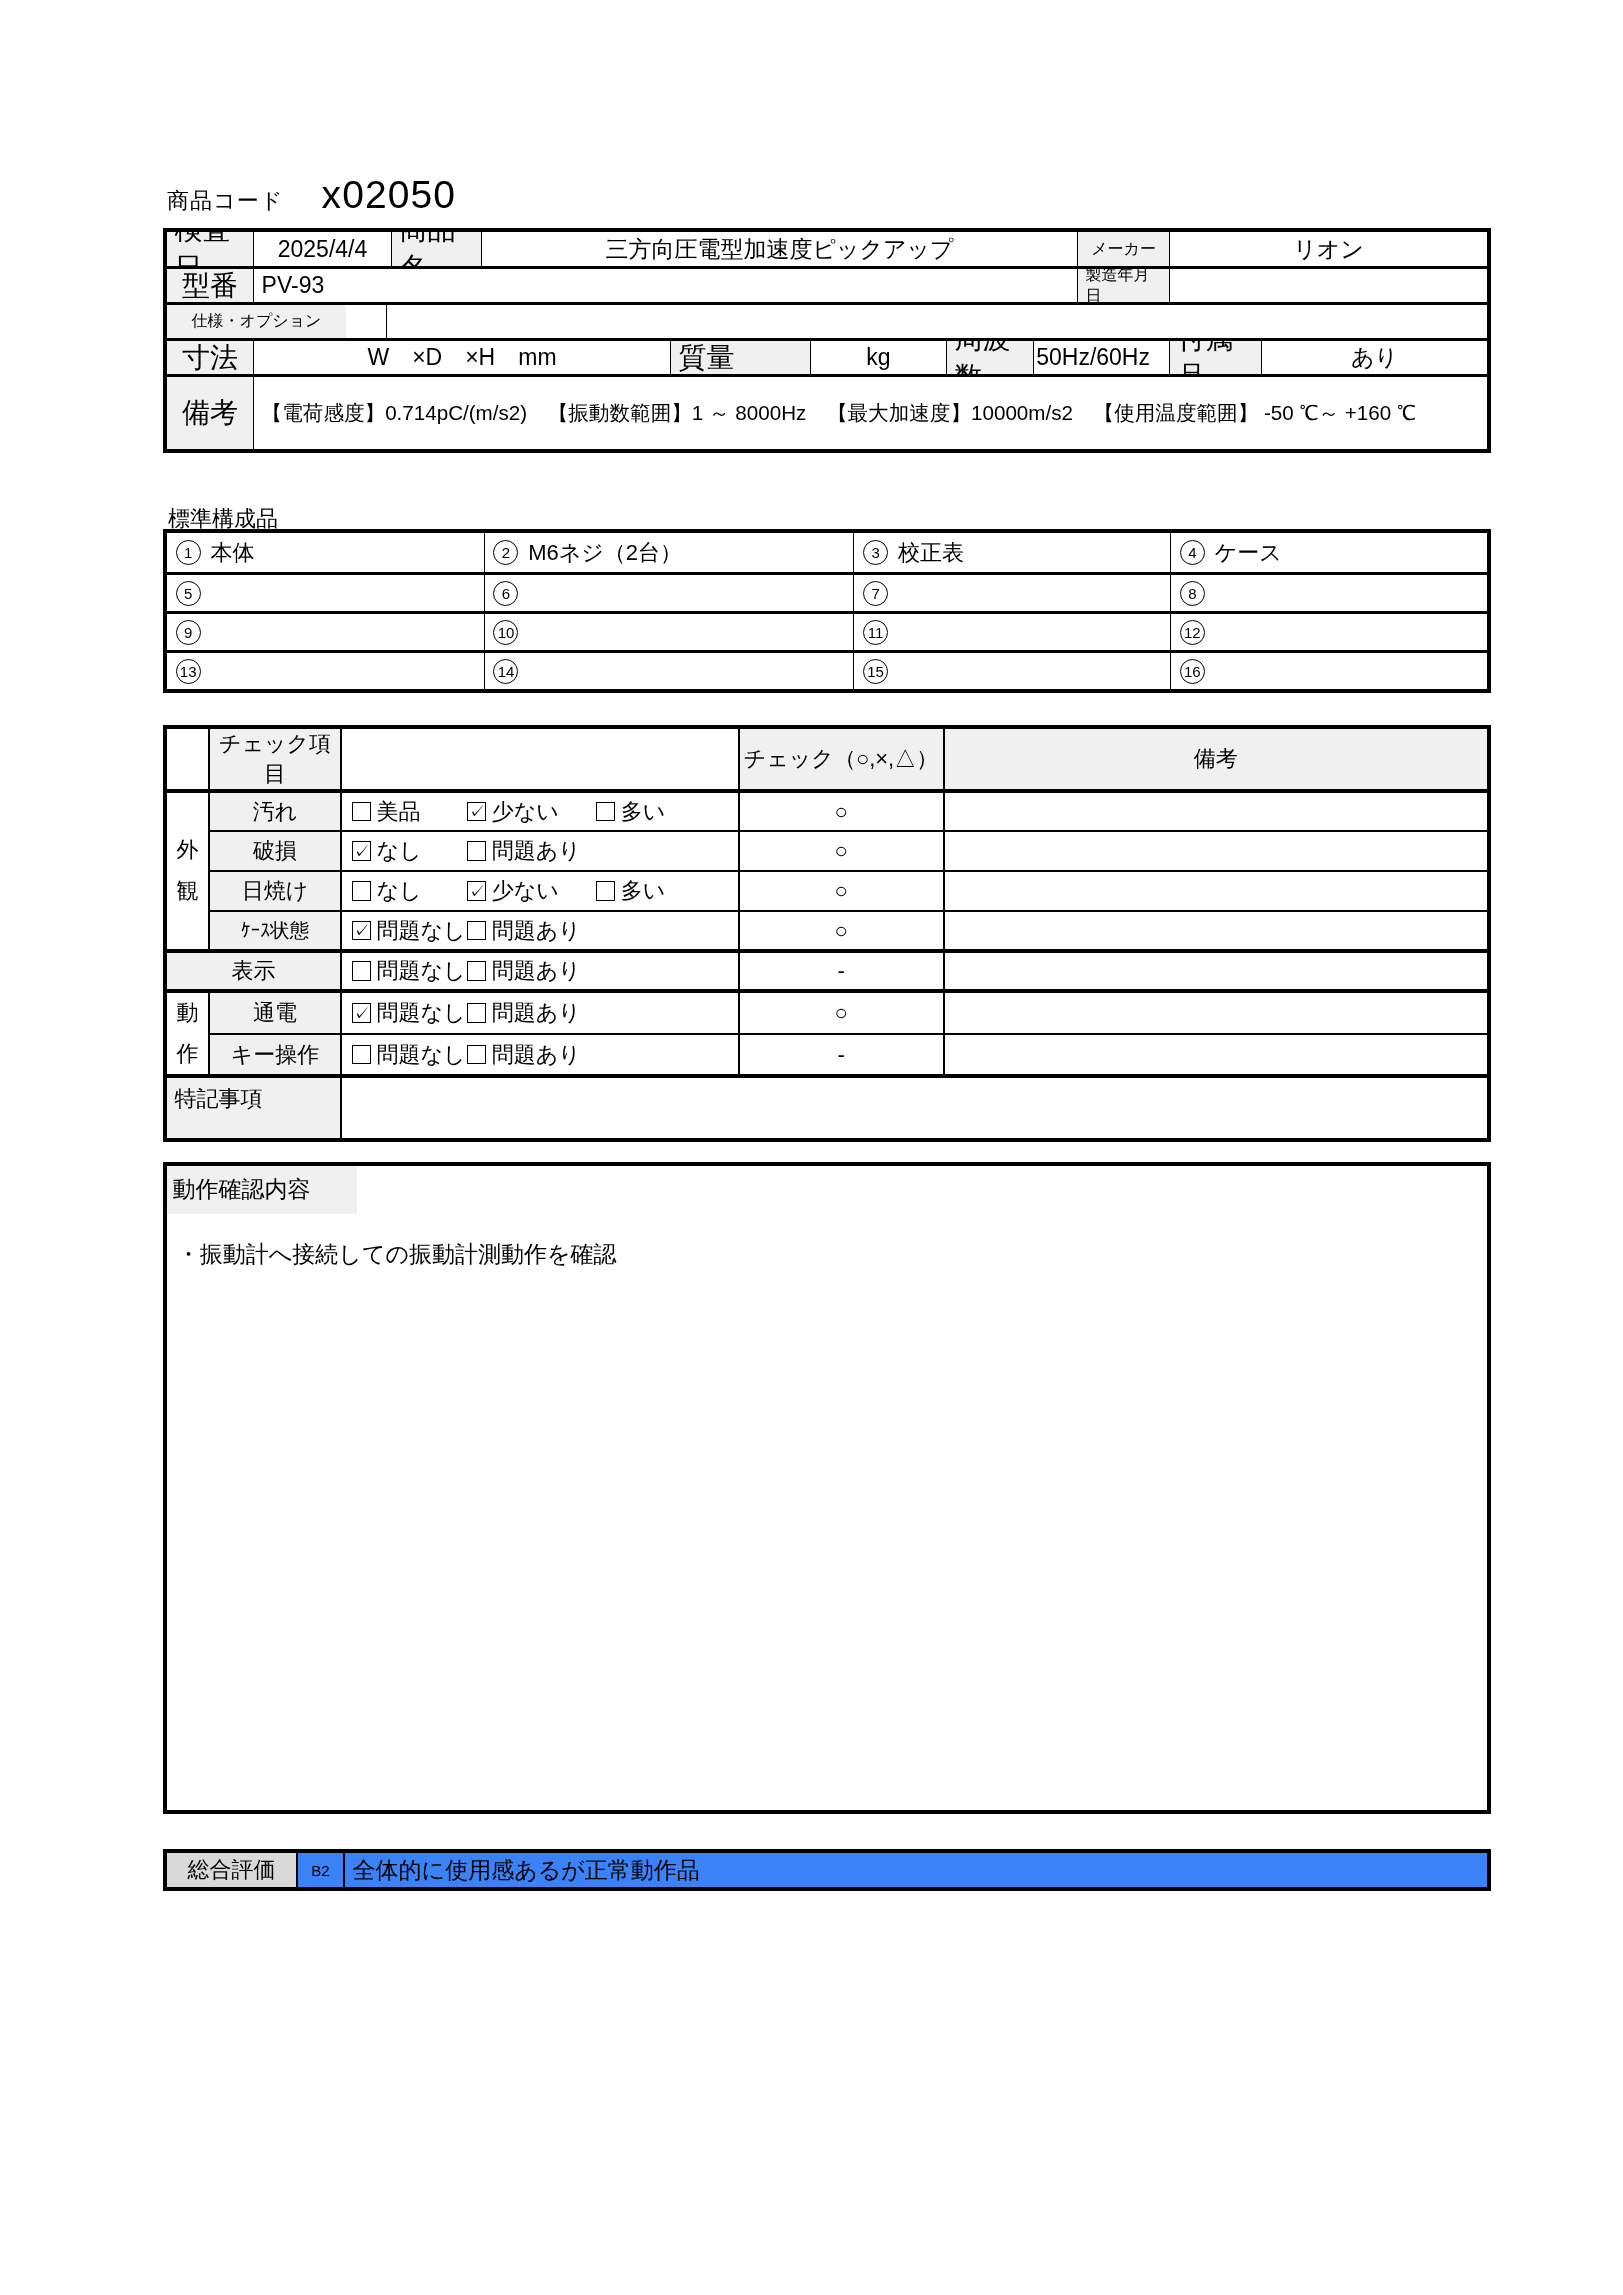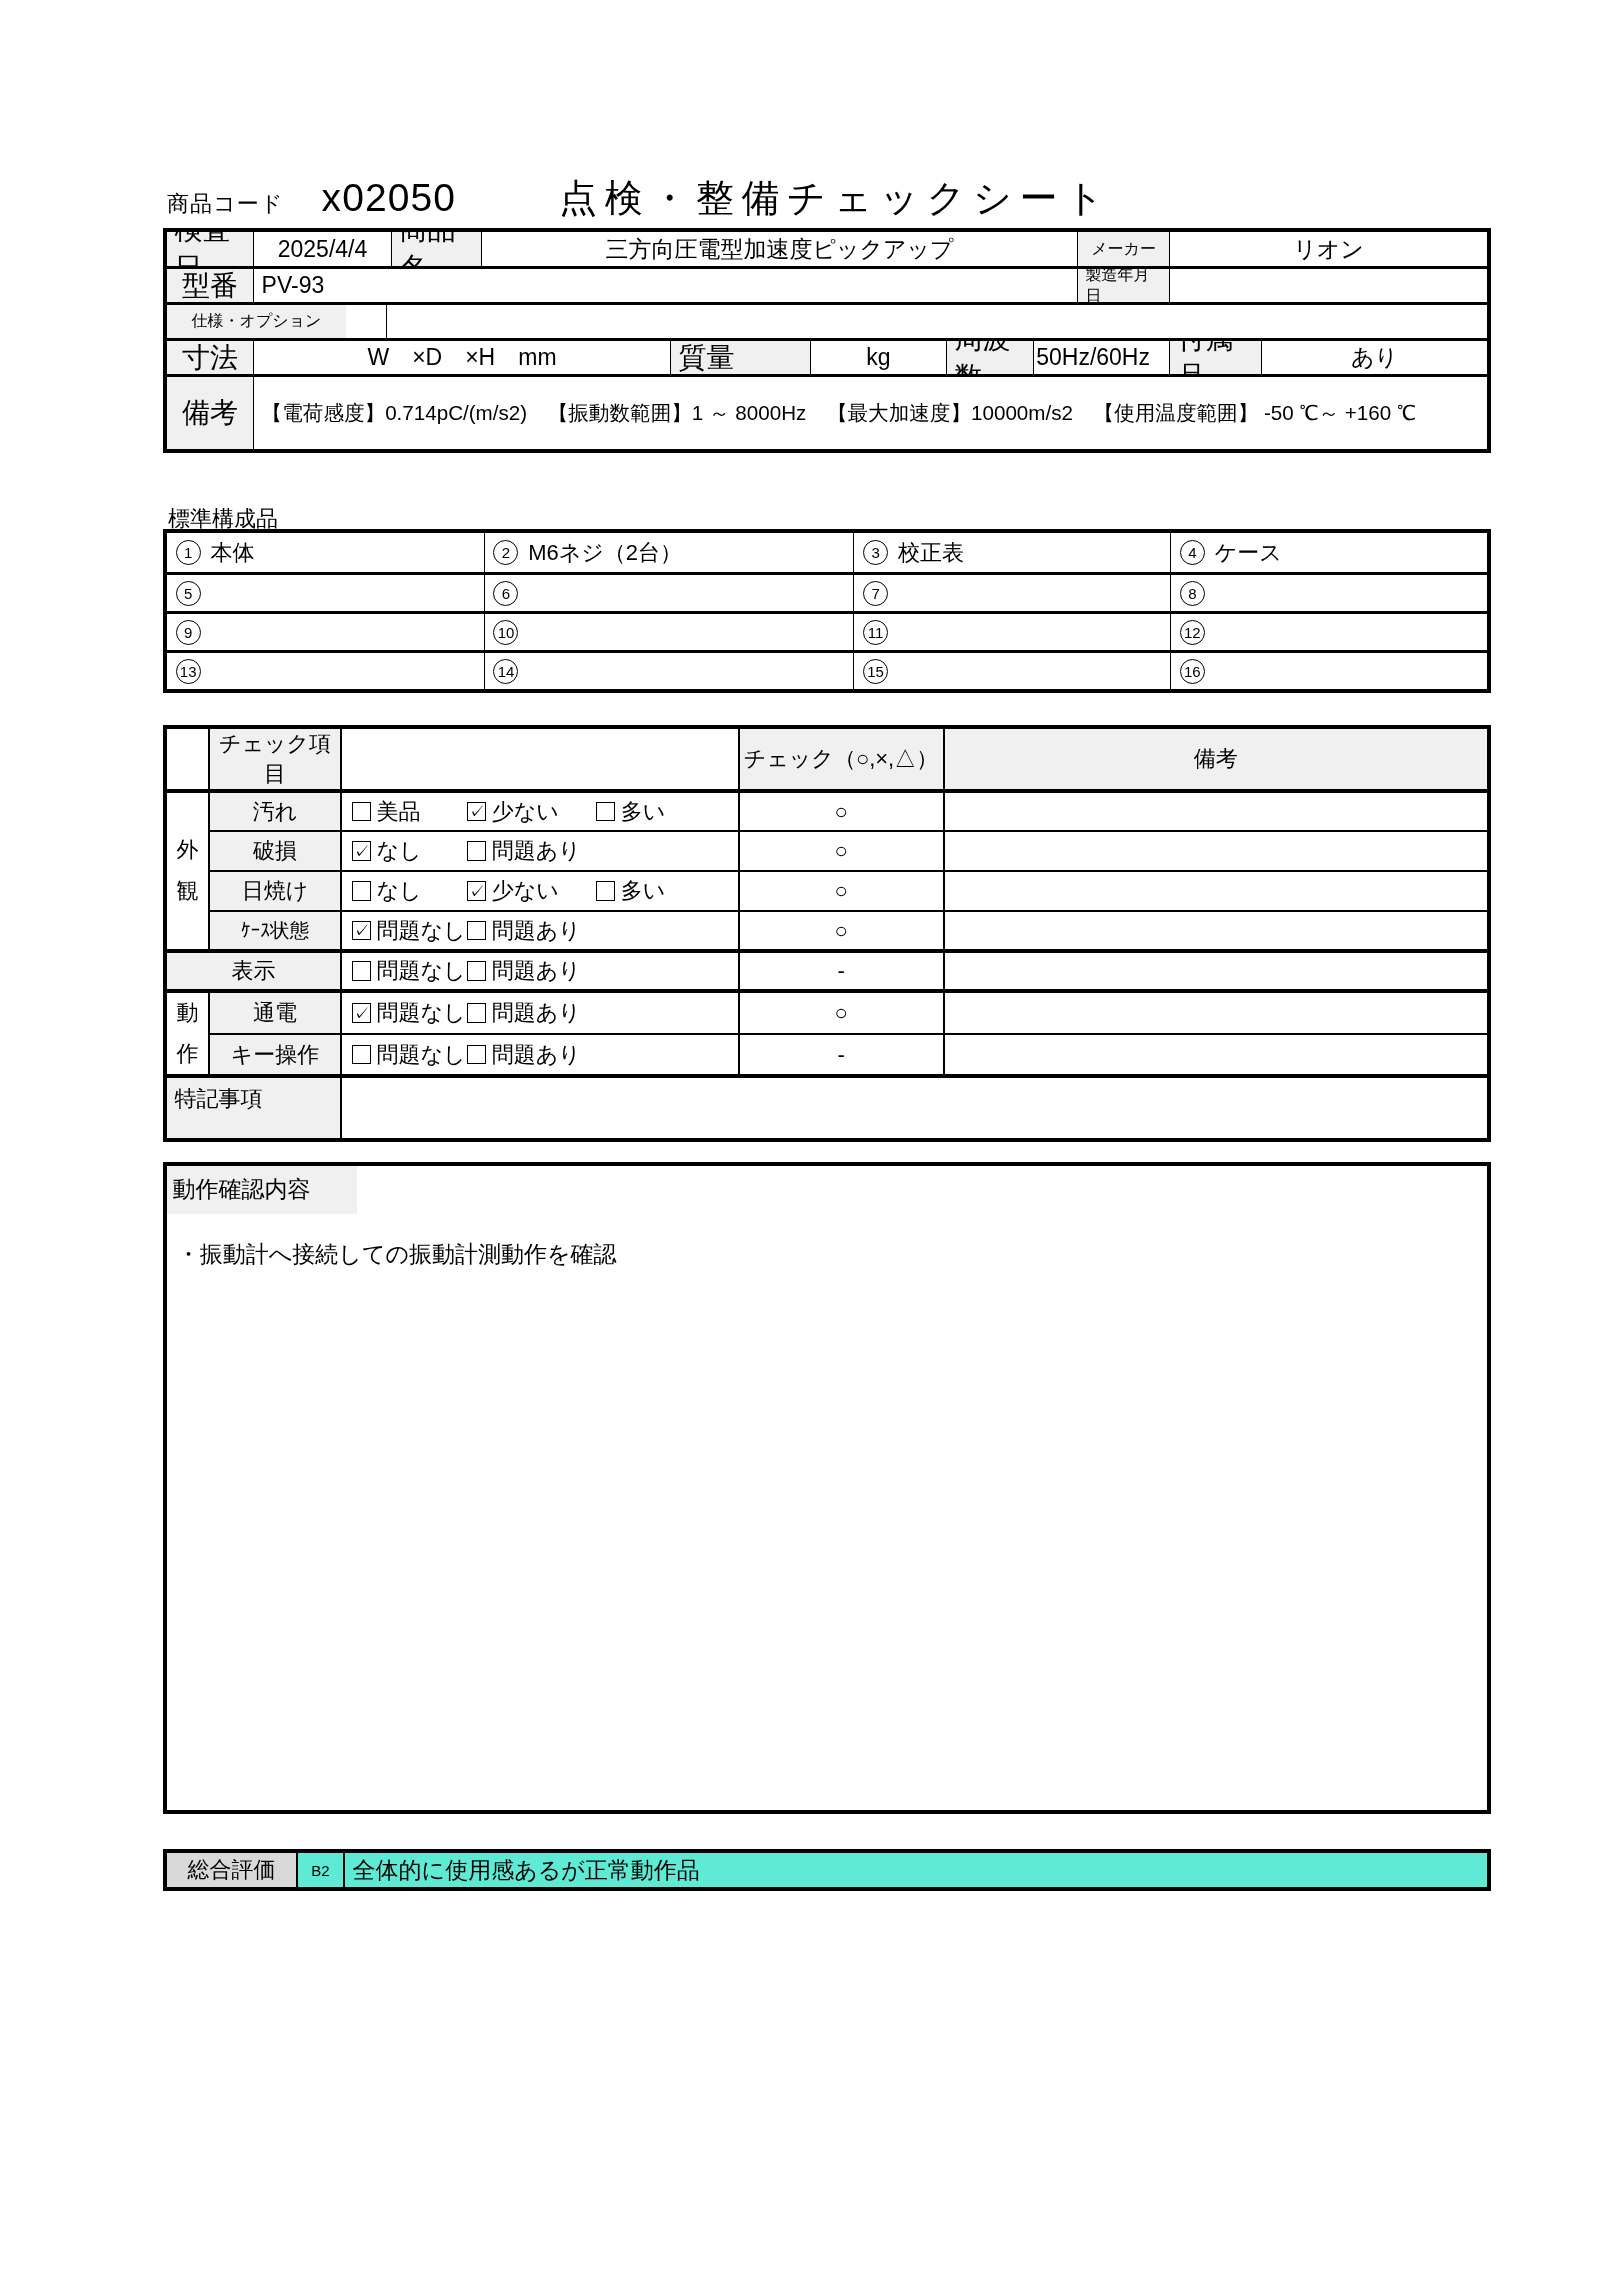--- a/index.html
+++ b/index.html
@@ -64,36 +64,35 @@
   td.notes-body { background: #fff; }
 
   
   .opbox { position: absolute; left: 163px; top: 1162px; width: 1328px; height: 652px;
            border: 4.3px solid #000; background: #fff; }
   .opbox .tag { display: inline-block; background: #f0f0f0; font-size: 23px; padding: 7.6px 11px 9.8px 5.4px; min-width: 190px; }
   .opbox .note-line { font-size: 23px; margin: 25px 0 0 9.8px; }
 
   
   .evtable { position: absolute; left: 163px; top: 1849px; width: 1328px; border: 4.3px solid #000;
-             display: flex; background: #5eead4; }
+             display: flex; background: #3b82f6; }
   .evtable .ecell { height: 34px; display: flex; align-items: center; border-left: 2.2px solid #000; }
   .evtable .ecell:first-child { border-left: none; }
   .evtable .elabel { width: 129px; background: #d9d9d9; justify-content: center; font-size: 22px; }
   .evtable .egrade { width: 47px; justify-content: center; font-size: 15px; }
   .evtable .ecomment { flex: 1; font-size: 23px; padding-left: 7.6px; }
 </style>
 </head>
 <body>
 
 <div class="page">
 
   <div class="hdr">
     <span class="code-label">商品コード</span>
     <span class="code-value">x02050</span>
-    <span class="sheet-title">点検・整備チェックシート</span>
   </div>
 
   <div class="itable" style="top:228px;">
     <div class="irow" style="height:34px;">
       <div class="icell lab" style="width:86px;">検査日</div>
       <div class="icell val center" style="width:138px;">2025/4/4</div>
       <div class="icell lab" style="width:90px;">商品名</div>
       <div class="icell val center" style="width:596px;">三方向圧電型加速度ピックアップ</div>
       <div class="icell lab small" style="width:92px;">メーカー</div>
       <div class="icell val center" style="flex:1;">リオン</div>

